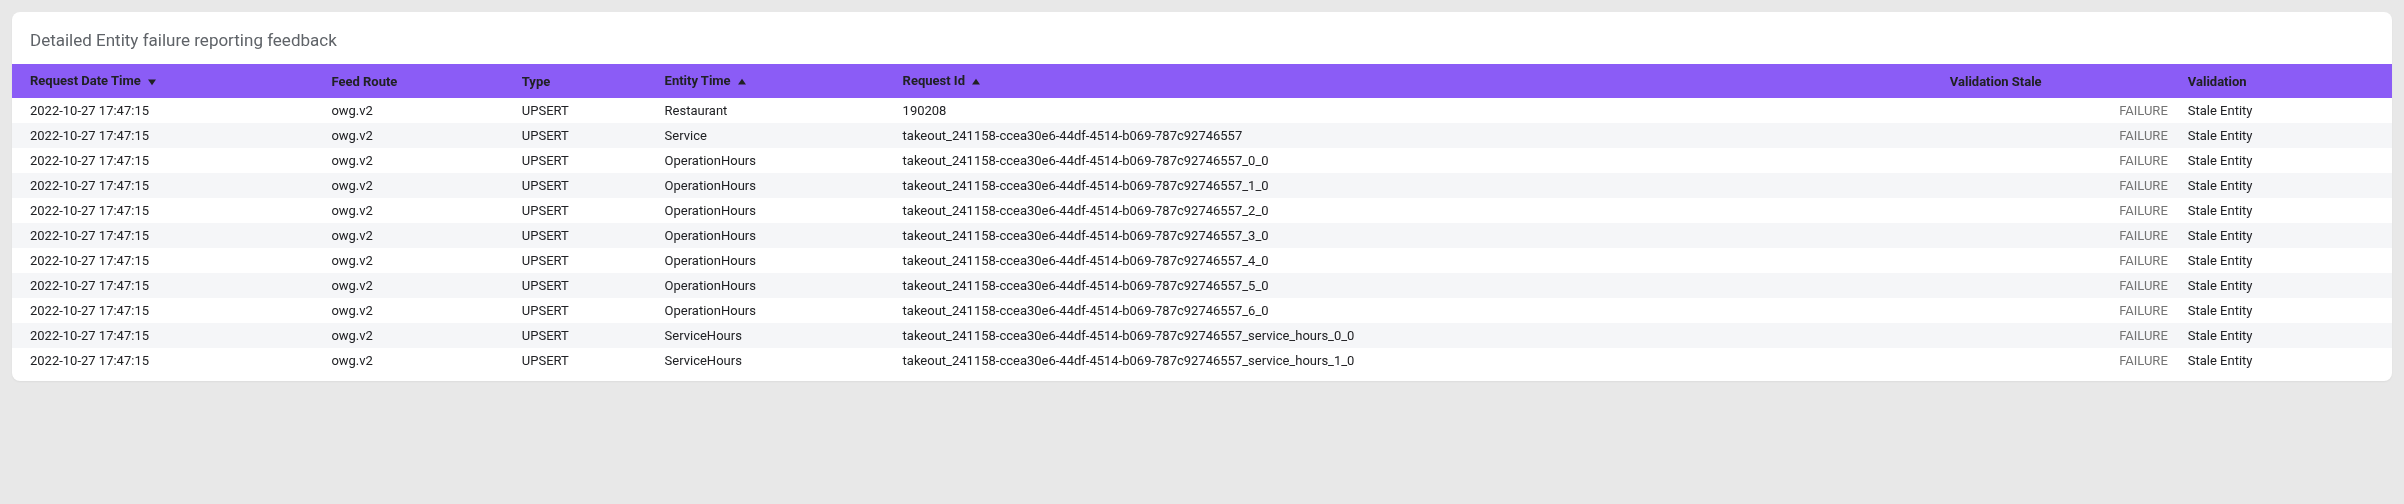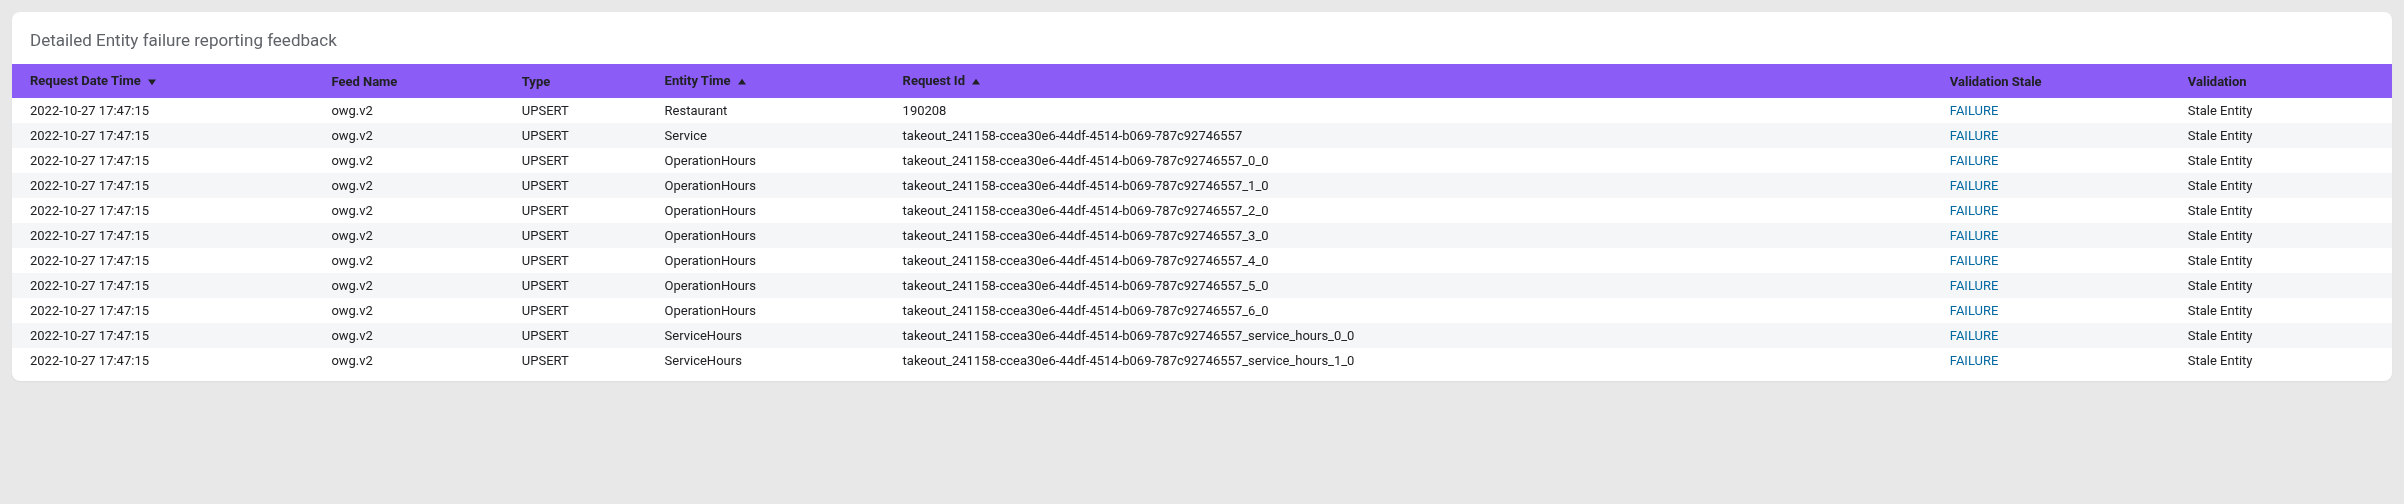--- a/index.html
+++ b/index.html
@@ -59,22 +59,23 @@
     }
     td {
       padding: 5px 10px;
       font-size: 13px;
       color: #202124;
       white-space: nowrap;
       overflow: hidden;
       text-overflow: ellipsis;
     }
     .failure {
-      color: #0369a1;
+      color: #737373;
       font-weight: 400;
+      text-align: right;
     }
     .col-dt   { width: 13%; }
     .col-feed { width: 8%; }
     .col-route{ width: 6%; }
     .col-etype{ width: 10%; }
     .col-eid  { width: 44%; }
     .col-vtype{ width: 10%; }
     .col-val  { width: 9%; }
     svg.arrow {
       width: 8px;
@@ -98,21 +99,21 @@
     </colgroup>
     <thead>
       <tr>
         <th class="first">
           <span>Request Date Time</span>
           <span class="sort-icon"><svg class="arrow" viewBox="0 0 10 10">
                 <polygon points="0,2 10,2 5,9" fill="#202124"></polygon>
               </svg></span>
         </th>
         <th>
-          <span>Feed Name</span>
+          <span>Feed Route</span>
         </th>
         <th>
           <span>Type</span>
         </th>
         <th>
           <span>Entity Time</span>
           <span class="sort-icon"><svg class="arrow" viewBox="0 0 10 10">
                 <polygon points="0,8 10,8 5,1" fill="#202124"></polygon>
               </svg></span>
         </th>

